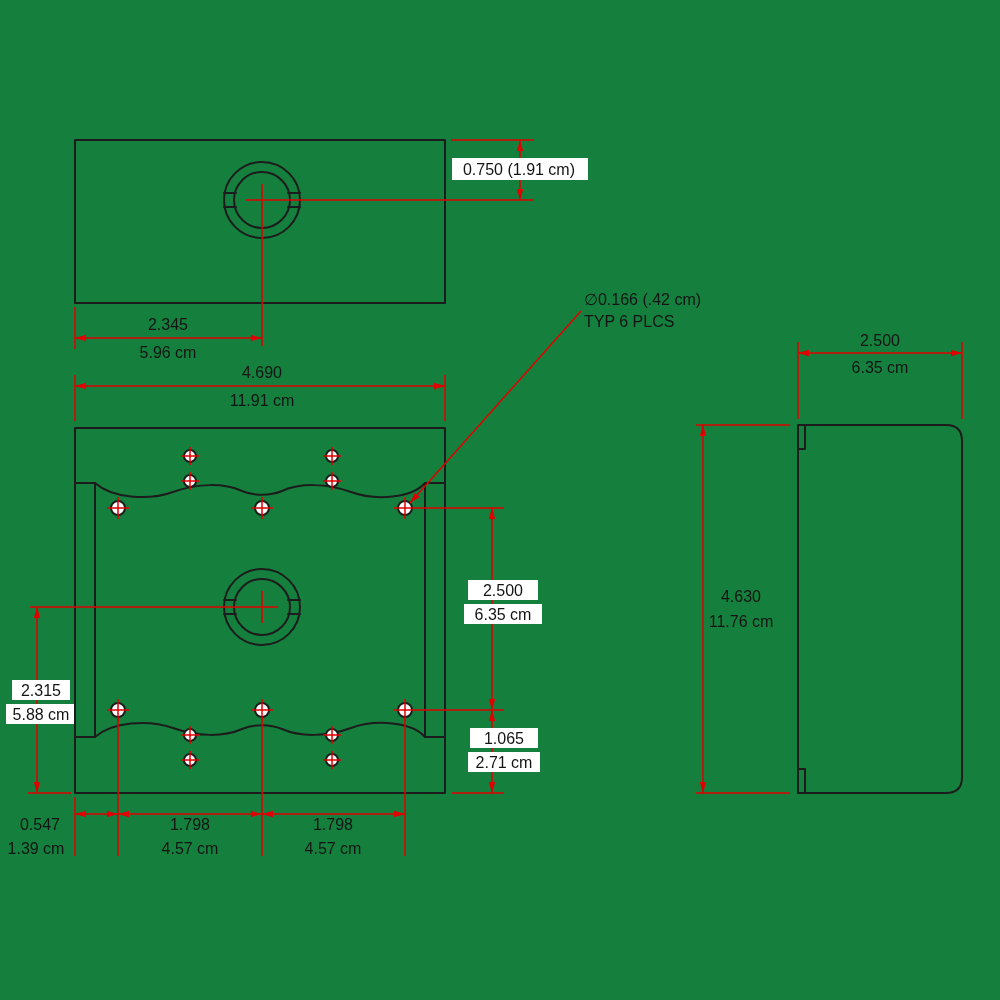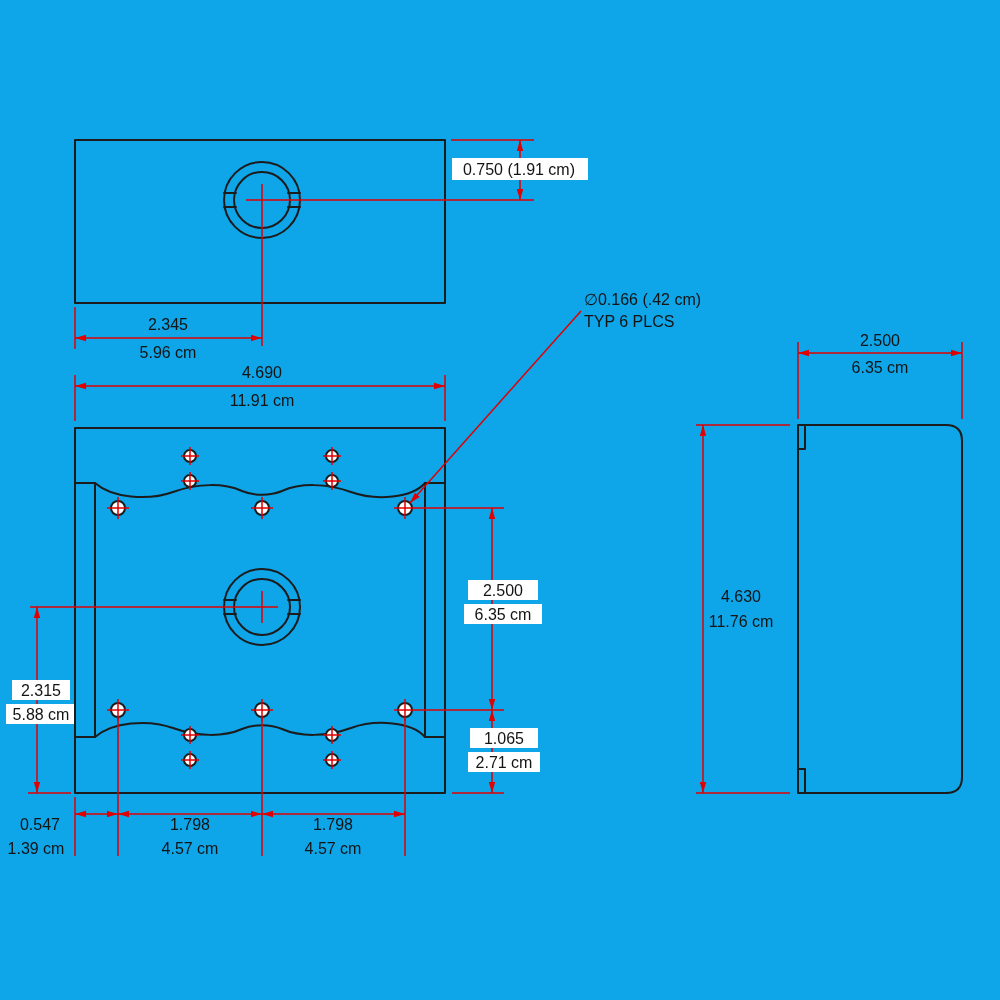--- a/index.html
+++ b/index.html
@@ -1,16 +1,16 @@
 <!DOCTYPE html>
 <html><head>
 <meta charset="utf-8">
 <style>
   html,body{margin:0;padding:0;background:#ffffff;}
-  .page{position:relative;width:1000px;height:1000px;background:#0ea5e9;overflow:hidden;}
+  .page{position:relative;width:1000px;height:1000px;background:#15803d;overflow:hidden;}
   svg text{font-family:"Liberation Sans","DejaVu Sans",sans-serif;font-size:16px;fill:#141414;text-anchor:middle;}
   svg text.ts{text-anchor:start;}
   .blk{stroke:#1c1c1c;stroke-width:2;fill:none;stroke-linejoin:round;stroke-linecap:round;}
   .hole{fill:#ffffff;}
   .red{stroke:#e00000;stroke-width:1.5;fill:none;}
   .mask{fill:#ffffff;stroke:none;}
 </style>
 </head>
 <body>
 

